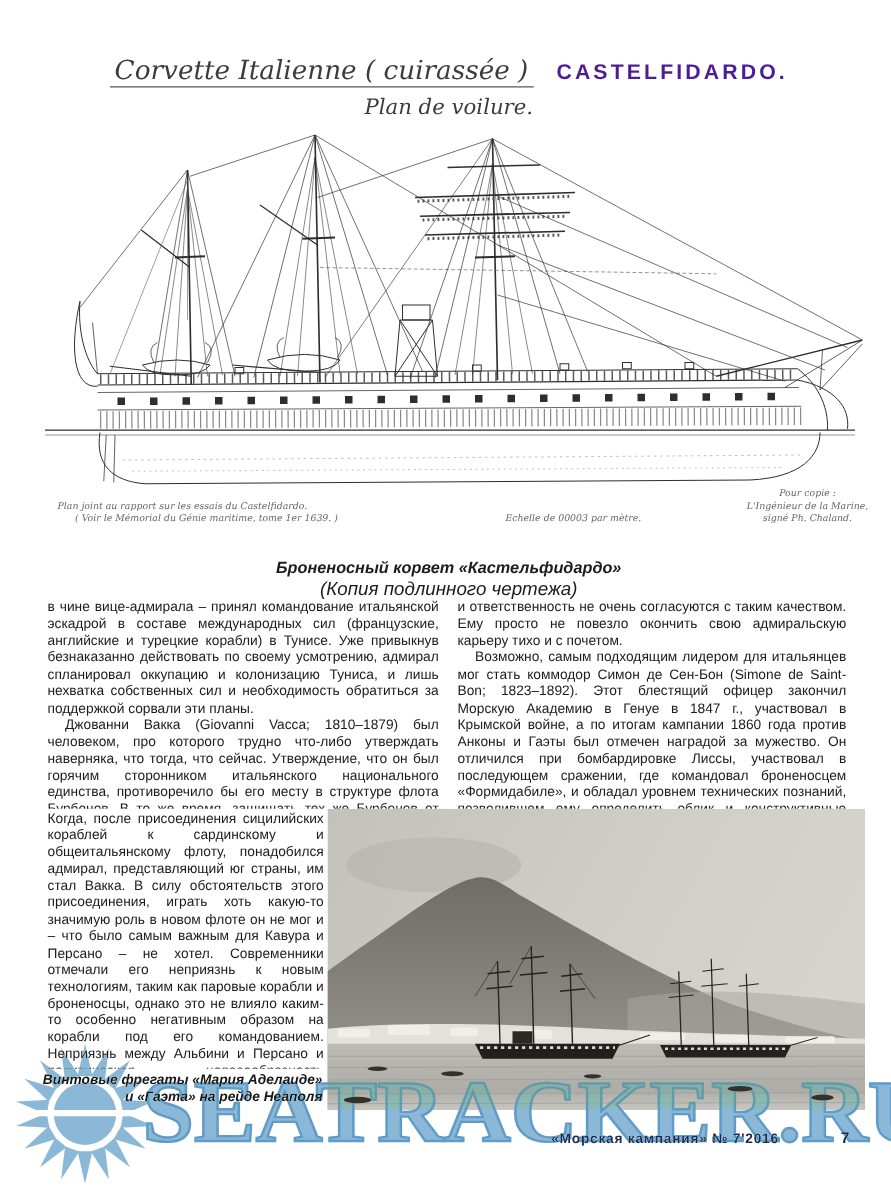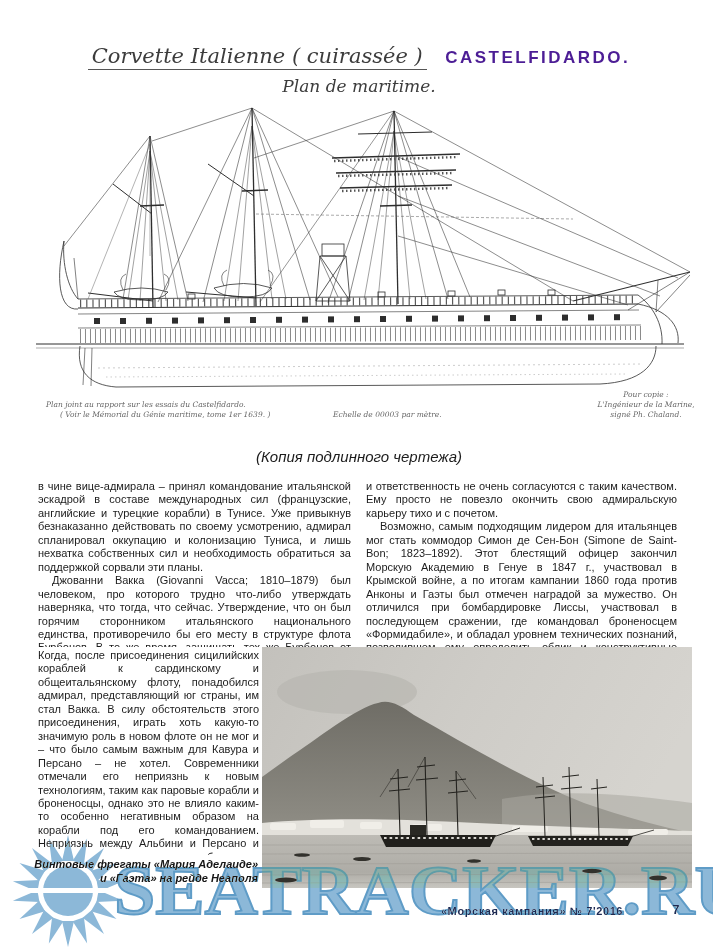--- a/index.html
+++ b/index.html
@@ -3,21 +3,21 @@
 <meta charset="utf-8">
 <style>
   html,body{margin:0;padding:0;background:#fff;}
   #page{position:relative;width:713px;height:950px;background:#ffffff;overflow:hidden;
         font-family:"Liberation Sans",sans-serif;color:#1c1c1c;}
   .abs{position:absolute;}
 
   
   #drawing{left:28px;top:38px;width:662px;height:402px;}
   #draw-title-row{left:0;top:6px;width:662px;text-align:center;white-space:nowrap;}
-  .script{font-family:"DejaVu Serif",serif;font-style:italic;color:#3c3c3c;}
+  .script{font-family:"DejaVu Serif",serif;font-style:italic;color:#3c3c3c;text-align:right;}
   #draw-title-script{font-size:21px;border-bottom:1px solid #555;padding:0 4px 1px 4px;}
   #draw-title-print{font-size:17px;font-weight:bold;letter-spacing:2.5px;color:#4c1d95;
         font-family:"Liberation Sans",sans-serif;margin-left:14px;}
   #draw-subtitle{left:0;top:38px;width:662px;text-align:center;font-size:17px;}
   .draw-note{font-size:7.5px;color:#4a4a4a;opacity:.85;line-height:10px;}
   #note-left{left:18px;top:362px;width:250px;text-align:left;}
   #note-center{left:305px;top:372px;width:180px;}
   #note-right{left:548px;top:352px;width:140px;text-align:center;}
 
   
@@ -56,21 +56,21 @@
 </head>
 <body>
 
 <div id="page">
 
   <div id="drawing" class="abs">
     <div id="draw-title-row" class="abs">
       <span id="draw-title-script" class="script">Corvette Italienne ( cuirassée )</span>
       <span id="draw-title-print">CASTELFIDARDO.</span>
     </div>
-    <div id="draw-subtitle" class="abs script">Plan de maritime.</div>
+    <div id="draw-subtitle" class="abs script">Plan de voilure.</div>
 
     <svg class="abs" style="left:0;top:58px" width="662" height="302" viewBox="0 0 662 302">
       <g fill="none" stroke="#2e2e2e" stroke-width="0.8">
 
         <path d="M8,248 L656,248" stroke-width="1"></path>
         <path d="M8,252 L656,252" stroke-width="0.5" stroke="#555"></path>
 
         <path d="M50,203 L610,199"></path>
         <path d="M50,212 L610,208" stroke-width="1"></path>
         <path d="M50,218 L611,214" stroke="#666"></path>
@@ -172,20 +172,21 @@
     </div>
     <div id="note-center" class="abs draw-note script">Echelle de 00003 par mètre.</div>
     <div id="note-right" class="abs draw-note script">
       <div>Pour copie :</div>
       <div>L'Ingénieur de la Marine,</div>
       <div>signé Ph. Chaland.</div>
     </div>
   </div>
 
   <div id="draw-caption" class="abs">
+    <div class="l1">Броненосный корвет «Кастельфидардо»</div>
     <div class="l2">(Копия подлинного чертежа)</div>
   </div>
 
   <div id="col-left-top" class="abs col">
     <p>в чине вице-адмирала – принял командование итальянской эскадрой в составе международных сил (французские, английские и турецкие корабли) в Тунисе. Уже привыкнув безнаказанно действовать по своему усмотрению, адмирал спланировал оккупацию и колонизацию Туниса, и лишь нехватка собственных сил и необходимость обратиться за поддержкой сорвали эти планы.</p>
     <p class="indent">Джованни Вакка (Giovanni Vacca; 1810–1879) был человеком, про которого трудно что-либо утверждать наверняка, что тогда, что сейчас. Утверждение, что он был горячим сторонником итальянского национального единства, противоречило бы его месту в структуре флота Бурбонов. В то же время, защищать тех же Бурбонов от сардинского флота в 1860 году Вакка не торопился. Весь его боевой опыт ограничивался противопиратскими экспедициями: в 1828 году он побывал в Триполи, а в 1832-м – в Тунисе.</p>
   </div>
   <div id="col-left-bottom" class="abs col">
     <p>Когда, после присоединения сицилийских кораблей к сардинскому и общеитальянскому флоту, понадобился адмирал, представляющий юг страны, им стал Вакка. В силу обстоятельств этого присоединения, играть хоть какую-то значимую роль в новом флоте он не мог и – что было самым важным для Кавура и Персано – не хотел. Современники отмечали его неприязнь к новым технологиям, таким как паровые корабли и броненосцы, однако это не влияло каким-то особенно негативным образом на корабли под его командованием. Неприязнь между Альбини и Персано и политическая целесообразность поставили Вакку во главе дивизии броненосцев при Лиссе. Правильным будет сказать, что Вакка был обычным человеком, а война</p>
   </div>

